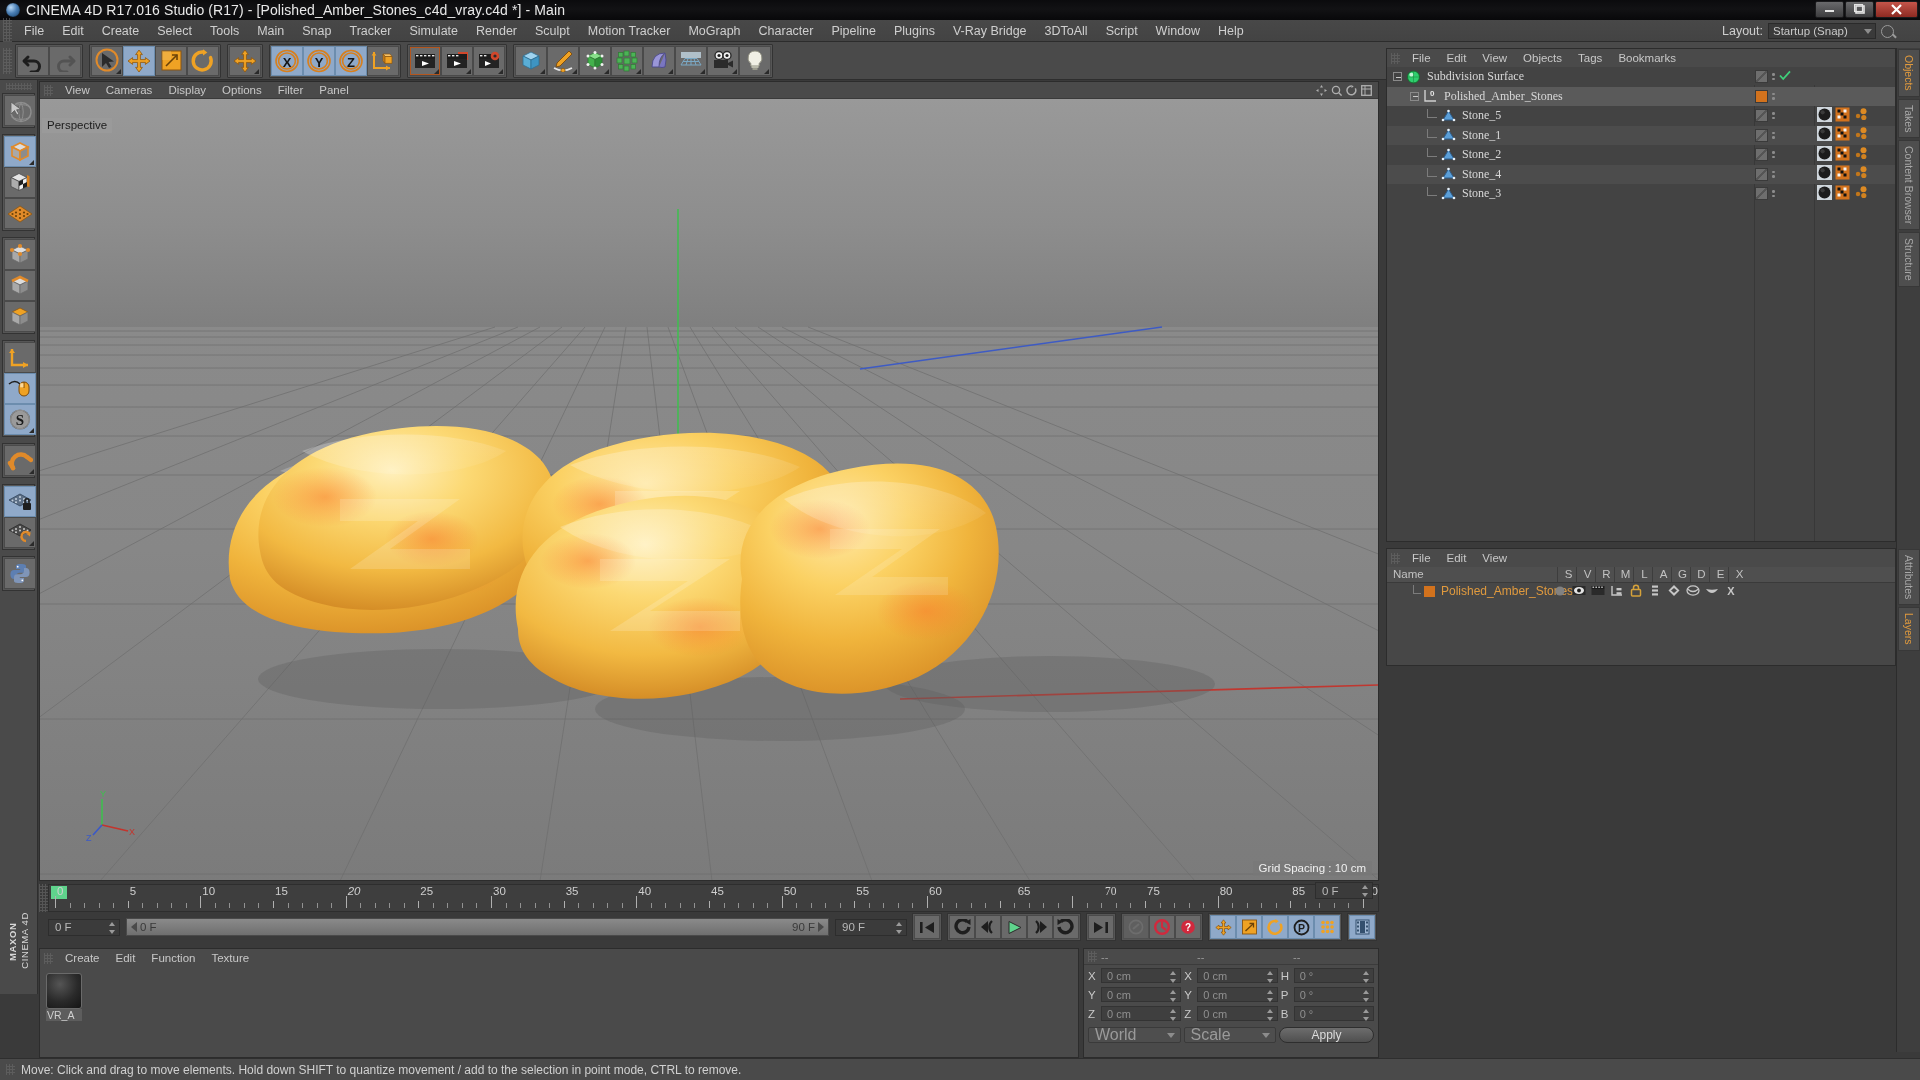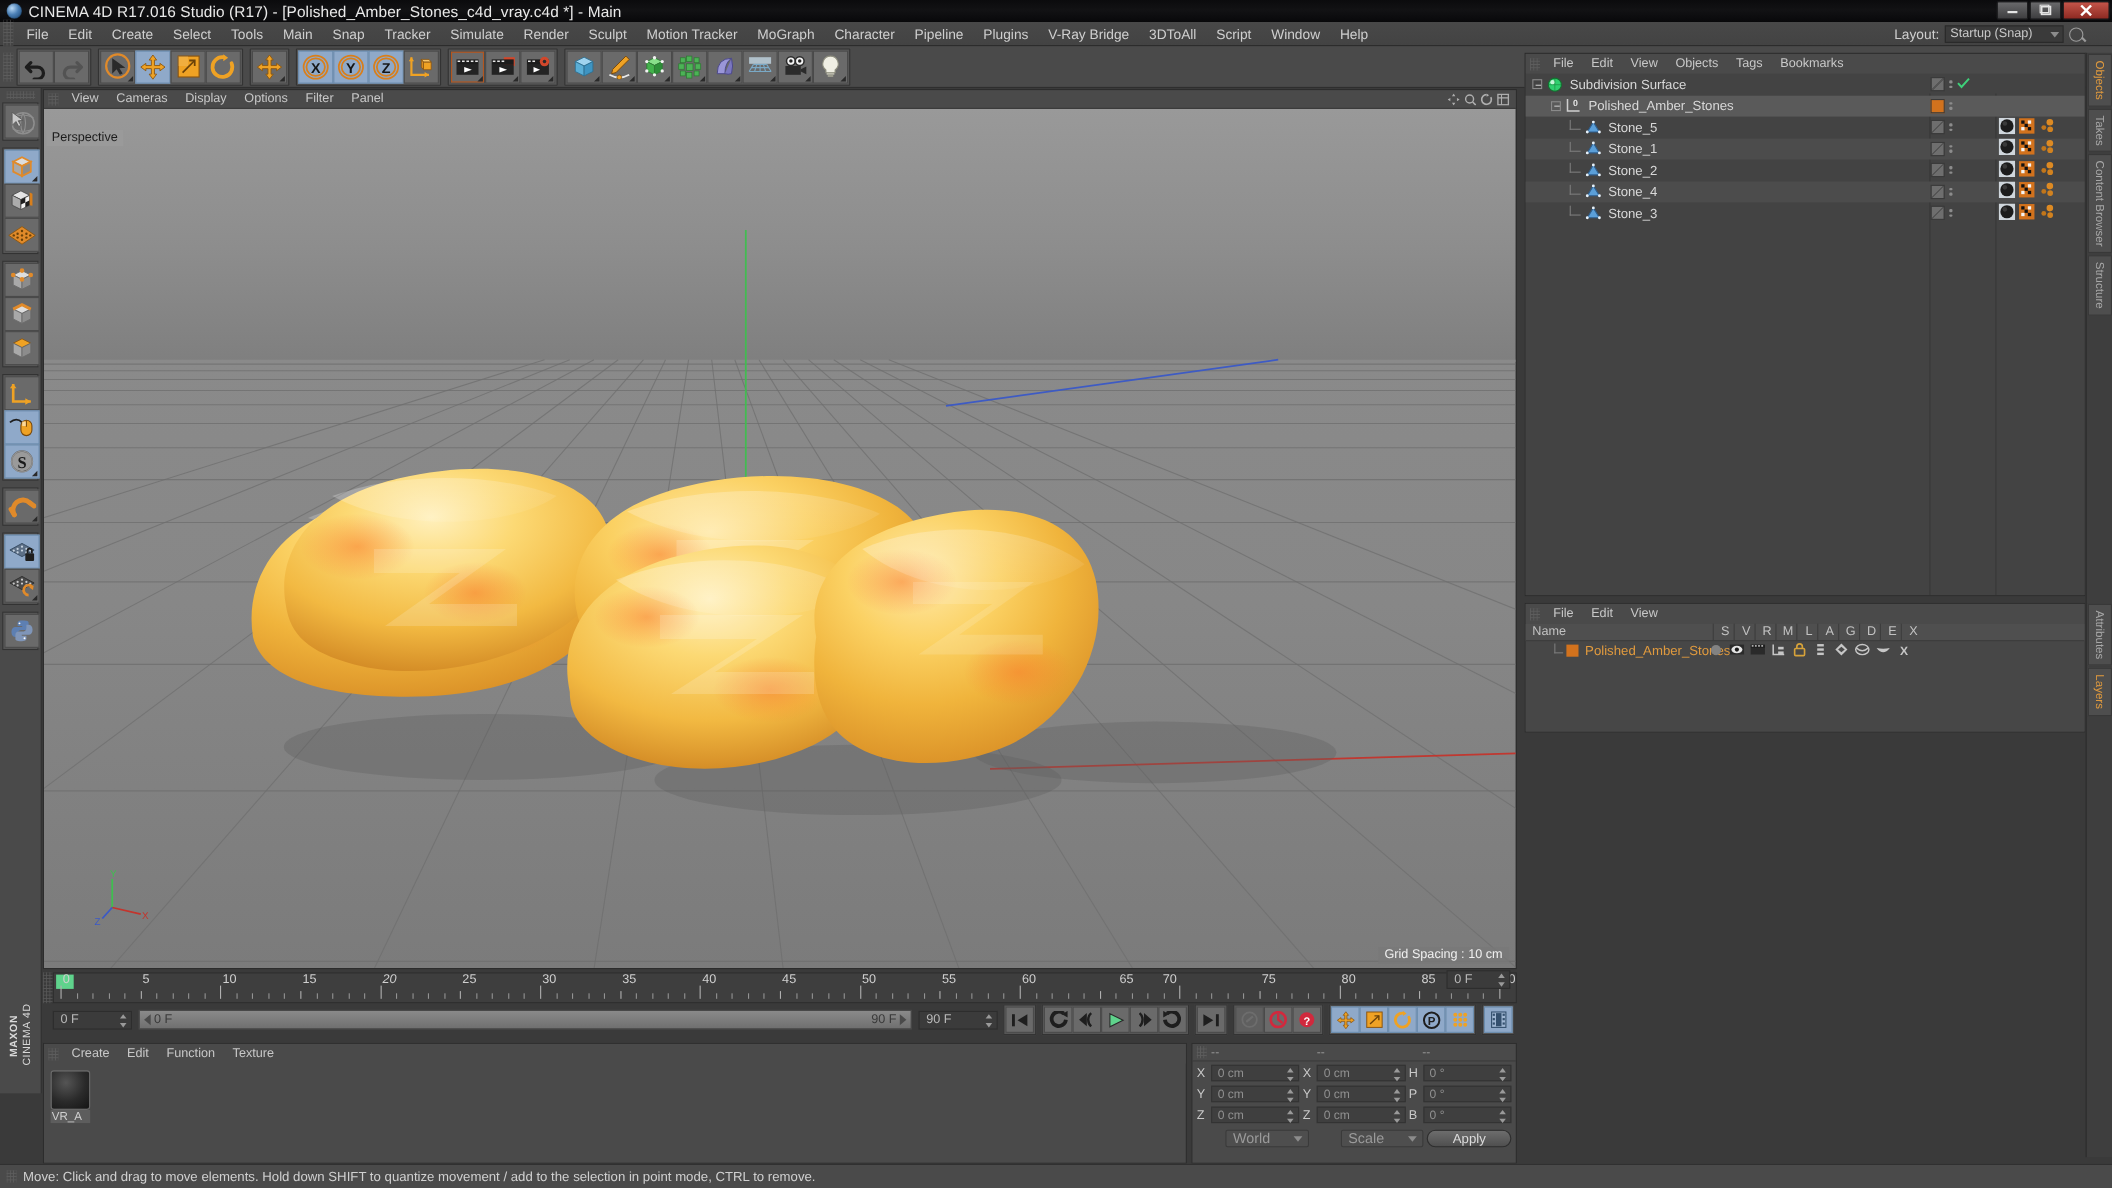--- a/index.html
+++ b/index.html
@@ -93,21 +93,21 @@
   .panelhead{ height:18px; background:#4a4a4a; display:flex; align-items:center;}
   .panelhead .vgrip2{width:9px;height:11px;margin:0 4px;
     background-image:repeating-linear-gradient(0deg,#6e6e6e 0 1px,transparent 1px 3px),
                      repeating-linear-gradient(90deg,#6e6e6e 0 1px,transparent 1px 3px);
     background-size:3px 3px;opacity:.55;}
   .panelhead .pmi{ padding:0 8px; font-size:11.5px; color:#c8c8c8;}
   #objtree{ position:absolute; left:0; top:18px; right:0; bottom:0; background:#434343;}
   .orow{ height:19.5px; display:flex; align-items:center; position:relative; font-size:12px;}
   .orow.alt{ background:#4c4c4c;}
   .orow.sel{ background:#5a5a5a;}
-  .orow .nm{ color:#d8d8d8; white-space:nowrap; }
+  .orow .nm{ color:#d8d8d8; white-space:nowrap;font-family:Liberation Serif, serif; }
   .orow .ctrlcol{ position:absolute; left:368px; display:flex; align-items:center; gap:4px;}
   .orow .tagcol{ position:absolute; left:430px; display:flex; align-items:center; gap:3px;}
   .dotcol{ display:flex;flex-direction:column;gap:2px;}
   .dotcol i{ width:2.5px;height:2.5px;background:#8c8c8c;border-radius:50%;display:block;}
   .vizbox{ width:13px;height:13px;background:linear-gradient(135deg,#6e6e6e 0 45%,#555 45% 55%,#6e6e6e 55%);
     border:1px solid #3a3a3a;}
   .colchip{ width:13px;height:13px; background:#d2721d; border:1px solid #3a3a3a;}
   .colsep{ position:absolute; top:18px; bottom:0; width:1px; background:#383838;}
 
   #matmgr{ position:absolute; left:1386px; top:548px; width:510px; height:118px;
@@ -166,21 +166,21 @@
   
   #coord{ position:absolute; left:1083px; top:948px; width:296px; height:110px;
     background:#4a4a4a; border:1px solid #2c2c2c;}
   #coordhead{ height:16px; display:flex; align-items:center; color:#9a9a9a; font-size:11px;
     border-bottom:1px solid #3b3b3b;}
   .crow{ display:flex; align-items:center; height:17px; margin:2px 0 0 0; padding:0 4px; gap:3px;}
   .clab{ width:10px; font-size:11.5px; color:#c9c9c9; text-align:left;}
   .cfield{ flex:1; height:15px; background:#3f3f3f; border:1px solid #333; color:#909090;
     font-size:11px; padding-left:5px; display:flex; align-items:center; position:relative;}
   .cselect{ flex:1; height:16px; background:#4e4e4e; border:1px solid #3a3a3a; color:#9a9a9a;
-    font-size:13px; padding-left:6px; display:flex; align-items:center; position:relative; border-radius:2px;margin-left:26px;}
+    font-size:16px; padding-left:6px; display:flex; align-items:center; position:relative; border-radius:2px;}
   .cselect .arw{ position:absolute;right:5px;top:5px;width:0;height:0;
     border-left:4px solid transparent;border-right:4px solid transparent;border-top:5px solid #8c8c8c;}
   #applybtn{ flex:1.1; height:16px; background:linear-gradient(to bottom,#6d6d6d,#4f4f4f);
     border:1px solid #2e2e2e; border-radius:8px; color:#dcdcdc; font-size:12px;
     display:flex; align-items:center; justify-content:center;}
 
   
   #status{ position:absolute; left:0; bottom:0; width:1920px; height:22px; background:#4a4a4a;
     border-top:1px solid #2e2e2e; display:flex; align-items:center;}
   #status .sgrip{ width:9px;height:11px;margin:0 6px;
@@ -1226,21 +1226,21 @@
         <div class="lab" style="left: 662px;">45</div>
         <div class="tick" style="left: 660px; height: 7px; bottom: 3px;"></div>
         <div class="lab" style="left: 734.667px;">50</div>
         <div class="tick" style="left: 732.667px; height: 12px; bottom: 3px;"></div>
         <div class="lab" style="left: 807.333px;">55</div>
         <div class="tick" style="left: 805.333px; height: 7px; bottom: 3px;"></div>
         <div class="lab" style="left: 880px;">60</div>
         <div class="tick" style="left: 878px; height: 12px; bottom: 3px;"></div>
         <div class="lab" style="left: 952.667px; padding-left: 16px;">65</div>
         <div class="tick" style="left: 950.667px; height: 7px; bottom: 3px;"></div>
-        <div class="lab" style="left: 1008px;">70</div>
+        <div class="lab" style="left: 1056px; font-family: Liberation Serif, serif;">70</div>
         <div class="tick" style="left: 1023.33px; height: 12px; bottom: 3px;"></div>
         <div class="lab" style="left: 1098px;">75</div>
         <div class="tick" style="left: 1096px; height: 7px; bottom: 3px;"></div>
         <div class="lab" style="left: 1170.67px;">80</div>
         <div class="tick" style="left: 1168.67px; height: 12px; bottom: 3px;"></div>
         <div class="lab" style="left: 1243.33px;">85</div>
         <div class="tick" style="left: 1241.33px; height: 7px; bottom: 3px;"></div>
         <div class="lab" style="left: 1316px;">90</div>
         <div class="tick" style="left: 1314px; height: 12px; bottom: 3px;"></div>
         <div class="tick" style="left: 20.5333px; height: 5px; bottom: 3px; opacity: 0.75;"></div>

